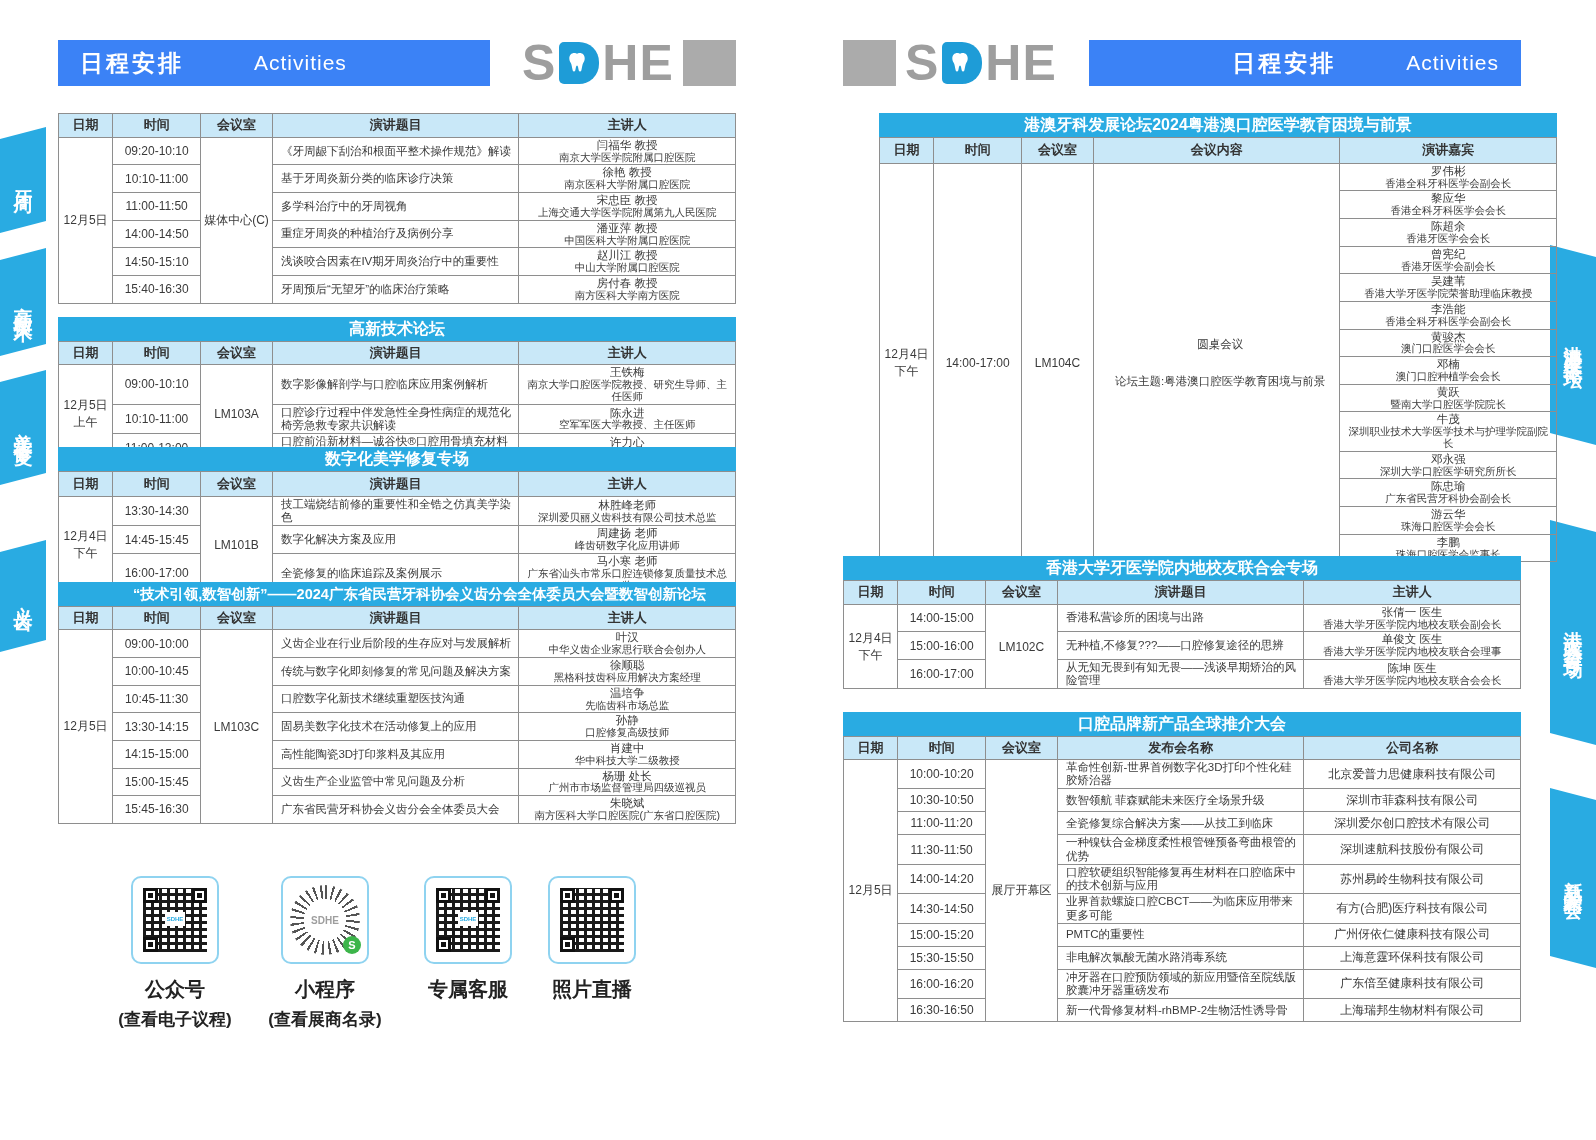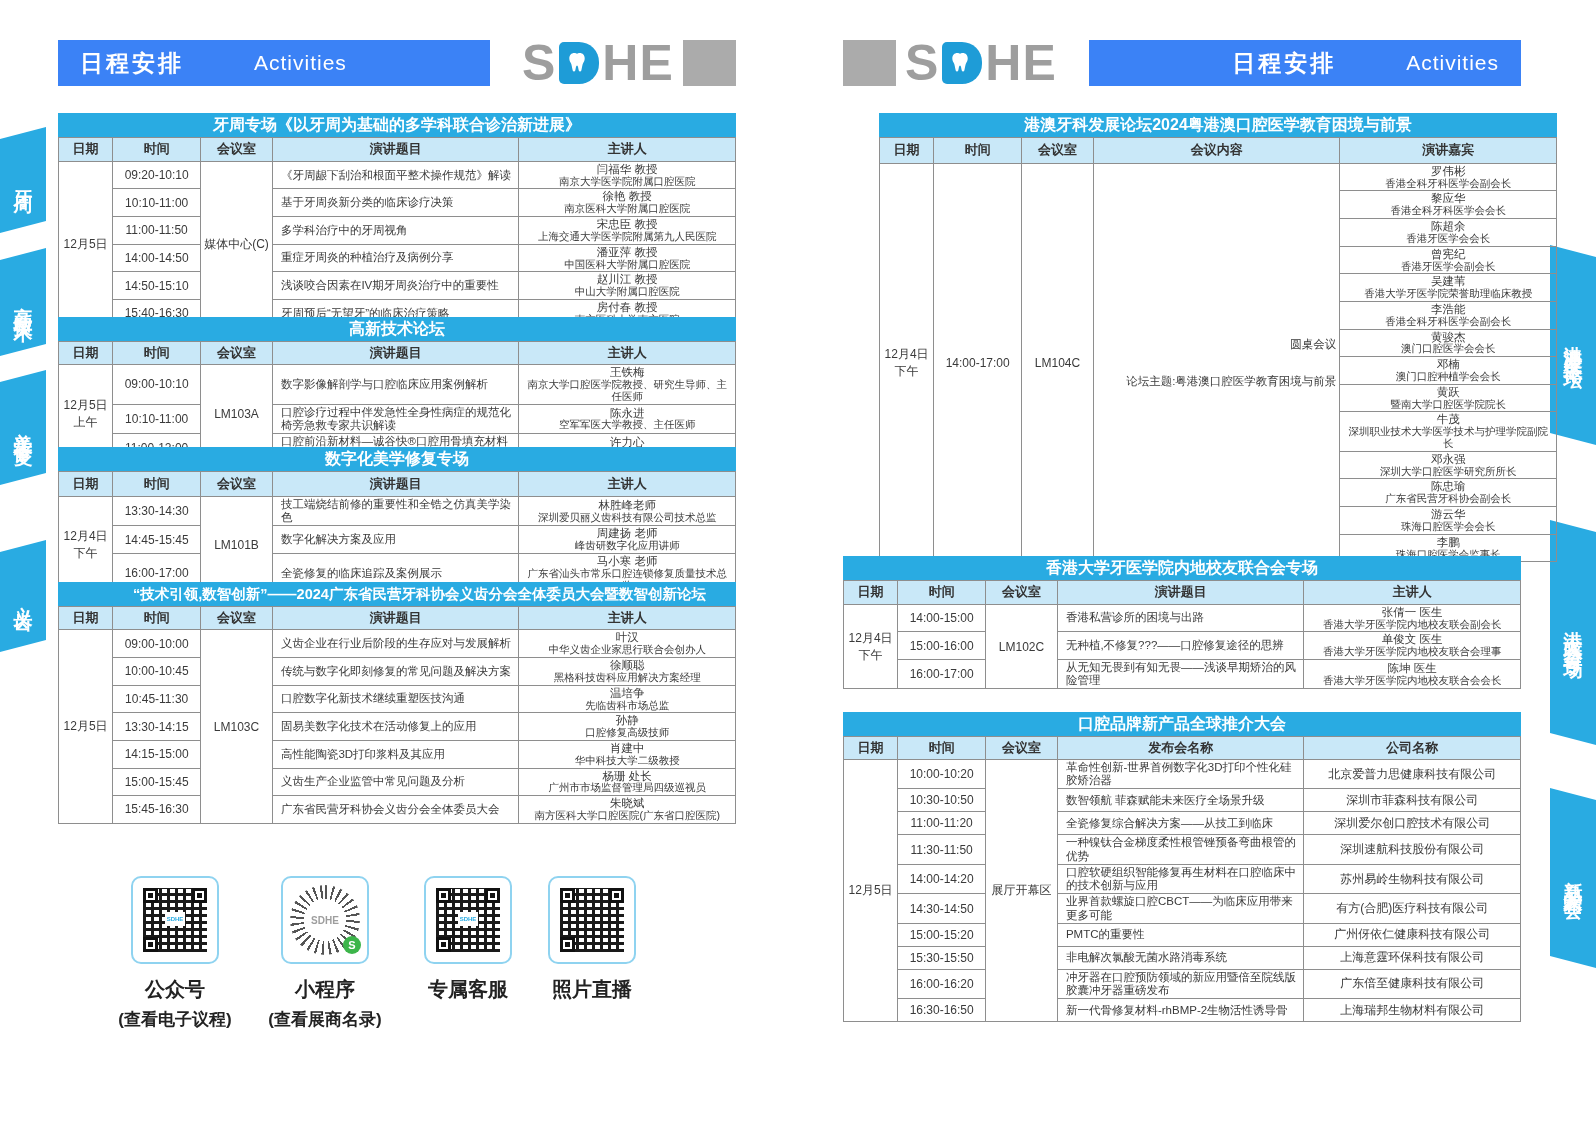--- a/index.html
+++ b/index.html
@@ -32,21 +32,21 @@
                 height:24px;line-height:24px;overflow:hidden;}
   .sched .title.title-sm{font-size:14.5px;padding-left:45px;}
   .sched table{width:100%;border-collapse:collapse;table-layout:fixed;}
   .sched th{background:#C9E8F8;font-size:13px;font-weight:bold;color:#333;height:19px;
             border:1px solid #8e8e8e;padding:0 2px;}
   .sched td{border:1px solid #8e8e8e;text-align:center;font-size:12px;padding:1px 3px;
             color:#3a3a3a;overflow:hidden;}
   .sched td.topic{text-align:left;padding-left:8px;font-size:11.5px;line-height:1.15;}
   .sched td.speaker{font-size:10.5px;line-height:1.12;}
   .sched td.speaker .nm{font-size:11.5px;}
-  .sched td.content-cell{text-align:right;vertical-align:middle;padding-left:10px;font-size:11.5px;}
+  .sched td.content-cell{text-align:center;vertical-align:middle;padding-left:10px;font-size:11.5px;}
   .sched td.content-cell .l2{margin-top:22px;}
   .t-l1 tr{height:23.8px;} .t-l2 tr{height:23.3px;} .t-l3 tr{height:25px;} .t-l4 tr{height:23.4px;}
   .t-r1 tr{height:25.85px;} .t-r2 tr{height:23.7px;} .t-r3 tr{height:23px;}
 
   
   .qr-item{position:absolute;top:876px;width:160px;text-align:center;}
   .qr-frame{width:84px;height:84px;margin:0 auto;border:2px solid #8FD3F0;border-radius:10px;
             background:#fff;display:flex;align-items:center;justify-content:center;}
   .qr-pat{width:64px;height:64px;position:relative;
           background-image:repeating-linear-gradient(0deg,#1a1a1a 0 3px,transparent 3px 7px),
@@ -119,21 +119,20 @@
       <span>港澳发展论坛</span>
     </div>
   <div class="rtab" style="top:520px;height:225px;">
       <span>港大联合会专场</span>
     </div>
   <div class="rtab" style="top:788px;height:180px;">
       <span>新品发布会</span>
     </div>
 
   <div class="sched" style="left:58px;top:113px;">
-    <div class="title">牙周专场《以牙周为基础的多学科联合诊治新进展》</div>
     <table class="t-l1">
       <colgroup>
           <col style="width:8%">
           <col style="width:13%">
           <col style="width:10.6%">
           <col style="width:36.4%">
           <col style="width:32%">
         </colgroup>
       <tbody>
           <tr>

